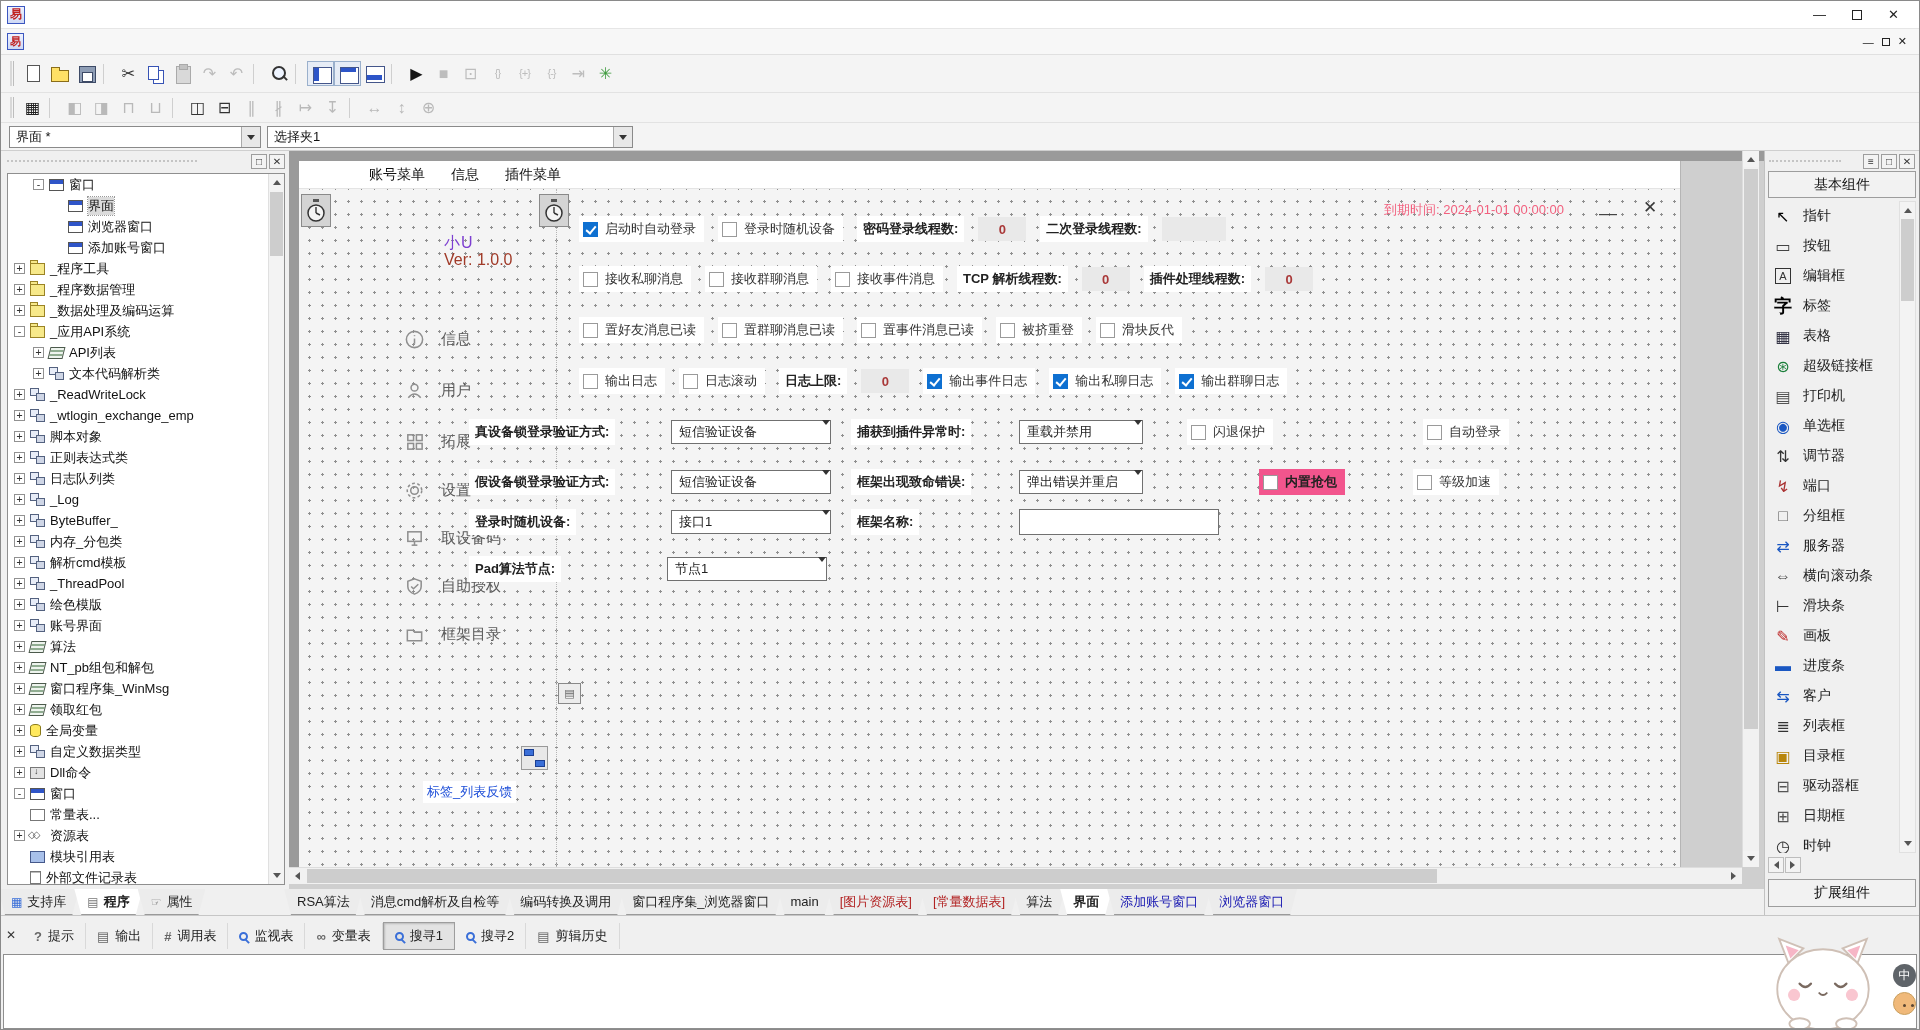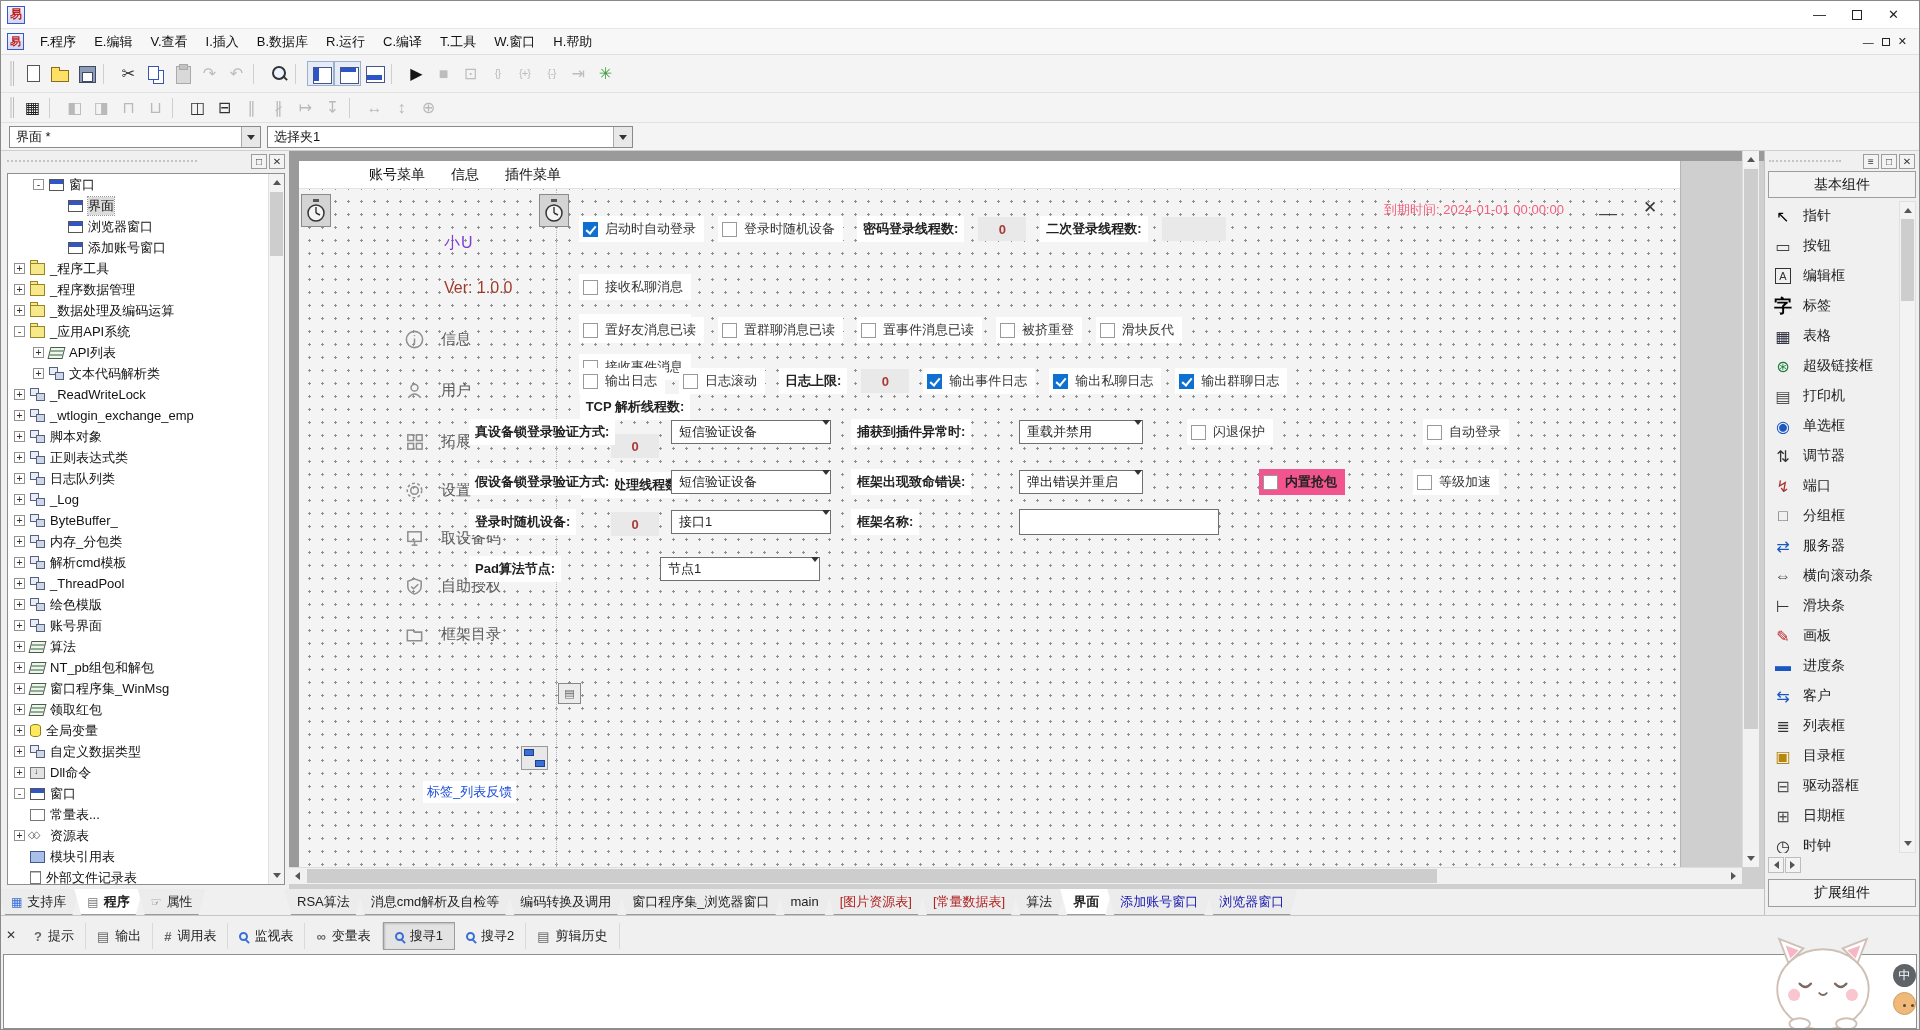--- a/index.html
+++ b/index.html
@@ -96,37 +96,37 @@
   
   .mdi{position:absolute;left:288px;top:0;width:1475px;height:738px;background:#cfcfcf;}
   .mdi-top{position:absolute;left:0;top:0;width:100%;height:10px;background:#9a9a9a;}
   .mdi-left{position:absolute;left:0;top:0;width:10px;height:733px;background:#9a9a9a;}
   .form{position:absolute;left:10px;top:10px;width:1382px;height:706px;background:#f2f2f2;border-right:1px solid #b5b5b5;}
   .fmenustrip{position:absolute;left:0;top:0;width:100%;height:28px;background:#fff;border-bottom:1px solid #e4e4e4;display:flex;align-items:center;gap:26px;padding-left:70px;font-size:14px;color:#111;}
   .canvas{position:absolute;left:0;top:28px;width:100%;height:678px;background-color:#f4f4f4;background-image:radial-gradient(#8f8f8f 1px,transparent 1.2px);background-size:13px 13px;background-position:4px 6px;overflow:hidden;}
   .vline{position:absolute;left:257px;top:0;bottom:0;border-left:1px dotted #b5b5b5;}
   .sw{position:absolute;width:30px;height:33px;background:#d4d4d4;border:1px solid #8a8a8a;display:flex;align-items:center;justify-content:center;}
   .brand{position:absolute;left:145px;top:44px;font-size:16px;color:#7d3fd1;letter-spacing:1px;}
-  .ver{position:absolute;left:145px;top:90px;font-size:16px;color:#a03a28;}
+  .ver{position:absolute;left:145px;top:62px;font-size:16px;color:#a03a28;}
   .nav{position:absolute;left:105px;display:flex;align-items:center;gap:16px;height:24px;}
   .nav svg{width:21px;height:21px;stroke:#8f8f8f;fill:none;stroke-width:1.6;flex:none;}
   .nlabel{font-size:15px;color:#5a5a5a;}
   .comp-pic{position:absolute;left:259px;top:494px;width:23px;height:21px;border:1px solid #888;background:#ececec;font-size:11px;color:#666;text-align:center;line-height:19px;}
   .comp-net{position:absolute;left:222px;top:557px;width:27px;height:24px;border:1px solid #999;background:#e8e8e8;}
   .comp-net i{position:absolute;width:10px;height:7px;background:#3a6fd8;border:1px solid #1c3f92;}
   .comp-net i:first-child{left:2px;top:2px;}
   .comp-net i:last-child{right:2px;bottom:2px;}
   .ftlabel{position:absolute;left:124px;top:592px;background:#fff;padding:2px 4px;font-size:13px;color:#1d4ed8;}
   .expire{position:absolute;left:1085px;top:12px;font-size:13px;color:#f2607e;}
   .fmin{position:absolute;left:1300px;top:14px;font-size:18px;color:#444;}
   .fcls{position:absolute;left:1344px;top:8px;font-size:17px;color:#3a3a3a;}
   
   .frow{position:absolute;display:flex;align-items:center;gap:14px;}
-  #r1{left:280px;top:27px;} #r2{left:280px;top:85px;flex-direction:column;} #r3{left:280px;top:128px;} #r4{left:280px;top:179px;}
-  #r5{left:170px;top:230px;gap:20px;} #r6{left:170px;top:280px;gap:20px;} #r7{left:170px;top:320px;gap:20px;} #r8{left:170px;top:367px;gap:9px;}
+  #r1{left:280px;top:27px;} #r2{left:280px;top:77px;} #r3{left:280px;top:128px;} #r4{left:280px;top:179px;}
+  #r5{left:170px;top:230px;gap:20px;} #r6{left:170px;top:280px;gap:20px;} #r7{left:170px;top:320px;gap:20px;} #r8{left:170px;top:367px;gap:16px;}
   .c1w{width:182px;display:flex;flex:none;} .c2w{width:148px;display:flex;flex:none;}
   .ck{display:inline-flex;align-items:center;gap:7px;background:#fff;padding:4px 8px 4px 4px;color:#333;white-space:nowrap;}
   .ckbox{width:15px;height:15px;background:#fff;border:1px solid #9a9a9a;position:relative;flex:none;}
   .ck.checked .ckbox{background:#0e70d1;border-color:#0e70d1;}
   .ck.checked .ckbox::after{content:"";position:absolute;left:4px;top:1px;width:4px;height:8px;border:solid #fff;border-width:0 2px 2px 0;transform:rotate(40deg);}
   .ck.pink{background:#f2558d;font-weight:bold;color:#222;}
   .flb{background:#fff;padding:4px 6px;font-weight:bold;color:#222;white-space:nowrap;}
   .fvl{min-width:48px;height:24px;background:#e9e9e9;color:#a93838;font-weight:bold;display:flex;align-items:center;justify-content:center;}
   .fvl.wide{min-width:64px;}
   .cmb{display:inline-flex;align-items:center;height:24px;background:#fff;border:1px solid #707070;color:#222;padding-left:7px;white-space:nowrap;flex:none;}
@@ -177,33 +177,20 @@
     <span class="applogo">易</span>
     <div class="winbtns">
       <span>—</span>
       <span class="maxglyph"></span>
       <span>✕</span>
     </div>
   </div>
 
   <div class="menubar">
     <span class="mlogo">易</span>
-    <div class="mitems">
-
-    <span class="mitem">F.程序</span>
-        <span class="mitem">E.编辑</span>
-        <span class="mitem">V.查看</span>
-        <span class="mitem">I.插入</span>
-        <span class="mitem">B.数据库</span>
-        <span class="mitem">R.运行</span>
-        <span class="mitem">C.编译</span>
-        <span class="mitem">T.工具</span>
-        <span class="mitem">W.窗口</span>
-        <span class="mitem">H.帮助</span>
-      </div>
     <div class="mdibtns">
       <span>—</span>
       <span class="maxglyph"></span>
       <span>✕</span>
     </div>
   </div>
 
   <div class="tbrow" id="tb1">
     <span class="grip"></span>
     <div class="ticons">

